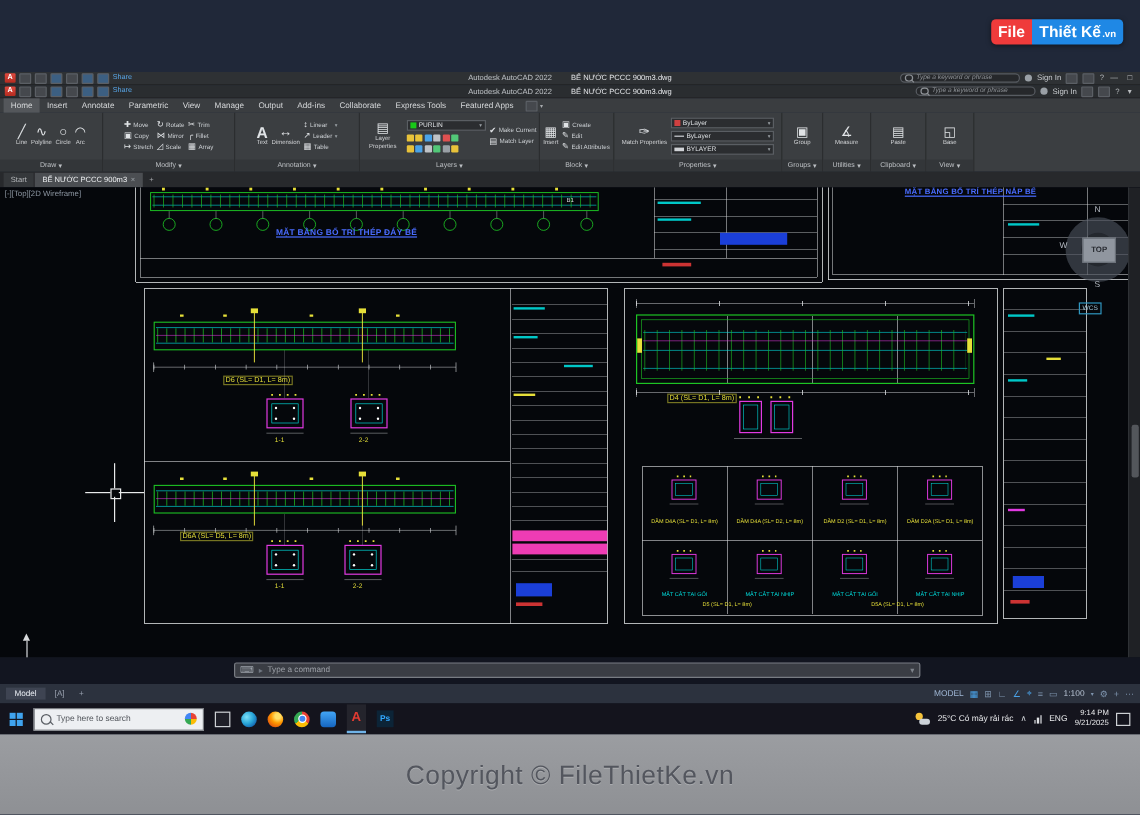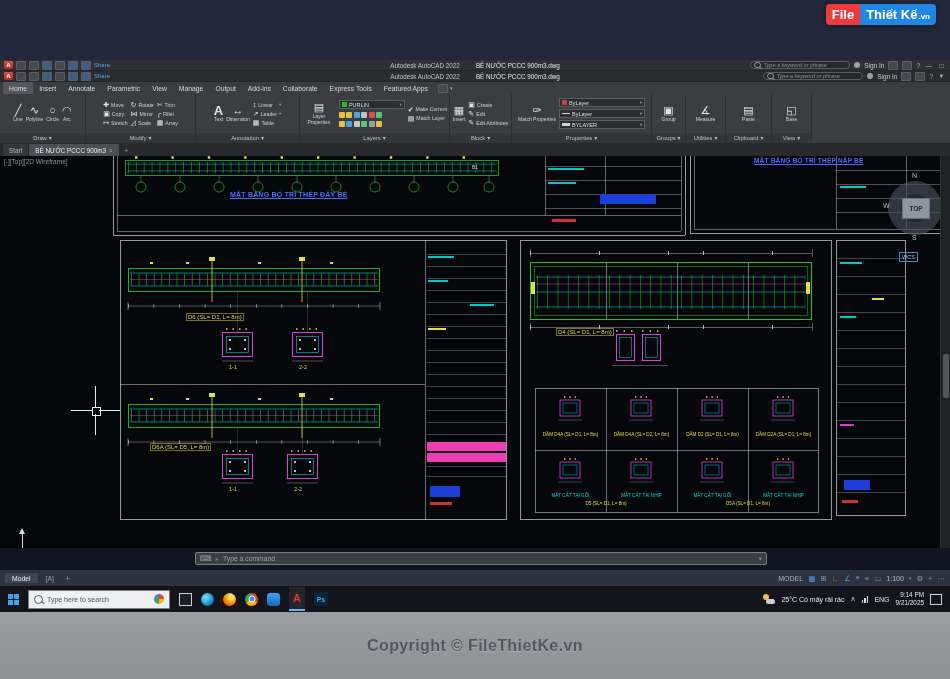--- a/index.html
+++ b/index.html
@@ -85,22 +85,22 @@
 .tright{margin-left:auto;display:flex;align-items:center;gap:6px;color:#e9eaec;font-size:7px;white-space:nowrap}
 .wico{position:relative;width:12px;height:10px;flex:none}
 .wsun{position:absolute;left:0;top:0;width:6px;height:6px;border-radius:50%;background:#f5c33b}
 .wcloud{position:absolute;right:0;bottom:0;width:9px;height:5px;border-radius:3px;background:#ccd2d8}
 .bars{display:flex;align-items:flex-end;gap:1px}
 .bars i{width:1.6px;background:#dfe1e4;display:block}
 .tclock{display:flex;flex-direction:column;align-items:flex-end;font-size:6.4px;line-height:8px}
 .notif{width:10px;height:9px;border:1px solid #cdd0d4;flex:none}
 
 .banner{position:absolute;top:612px;left:0;width:100%;height:67px;background:linear-gradient(#9b9da1,#8e9094);display:flex;align-items:center;justify-content:center}
-.bannertxt{font-size:16px;font-weight:bold;color:#53565e;letter-spacing:.4px;text-shadow:0 1px 0 rgba(255,255,255,.22)}
-.sitelogo{position:absolute;top:4px;right:14px;display:flex;align-items:flex-start;filter:drop-shadow(0 1px 2px rgba(0,0,0,.5))}
+.bannertxt{font-size:22px;font-weight:normal;color:#53565e;letter-spacing:.4px;text-shadow:0 1px 0 rgba(255,255,255,.22)}
+.sitelogo{position:absolute;top:16px;right:14px;display:flex;align-items:flex-start;filter:drop-shadow(0 1px 2px rgba(0,0,0,.5))}
 .lgf{background:#ef3b3b;color:#fff;font-weight:bold;font-size:13px;padding:3px 6px;border-radius:4px 0 0 4px}
 .lgt{background:#1f88e5;color:#fff;font-weight:bold;font-size:13px;padding:3px 6px;border-radius:0 4px 4px 0;display:flex;align-items:baseline;gap:1px}
 .lgv{font-size:8px;font-weight:bold}
 </style>
 </head>
 <body>
 
 <div class="screen">
 
   <div class="sitelogo">

